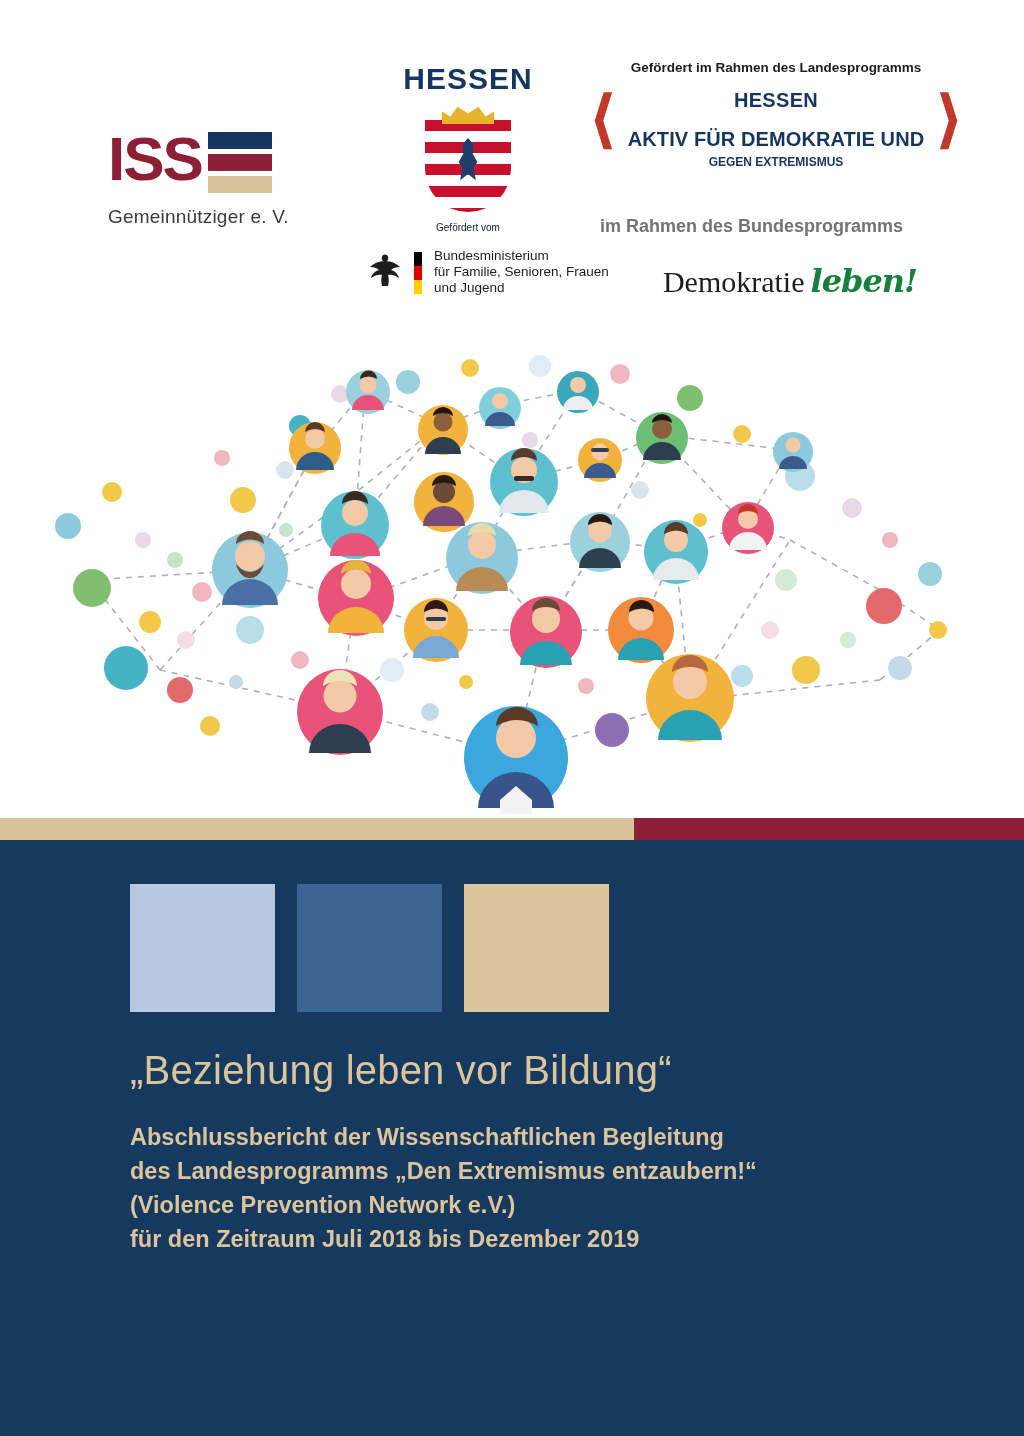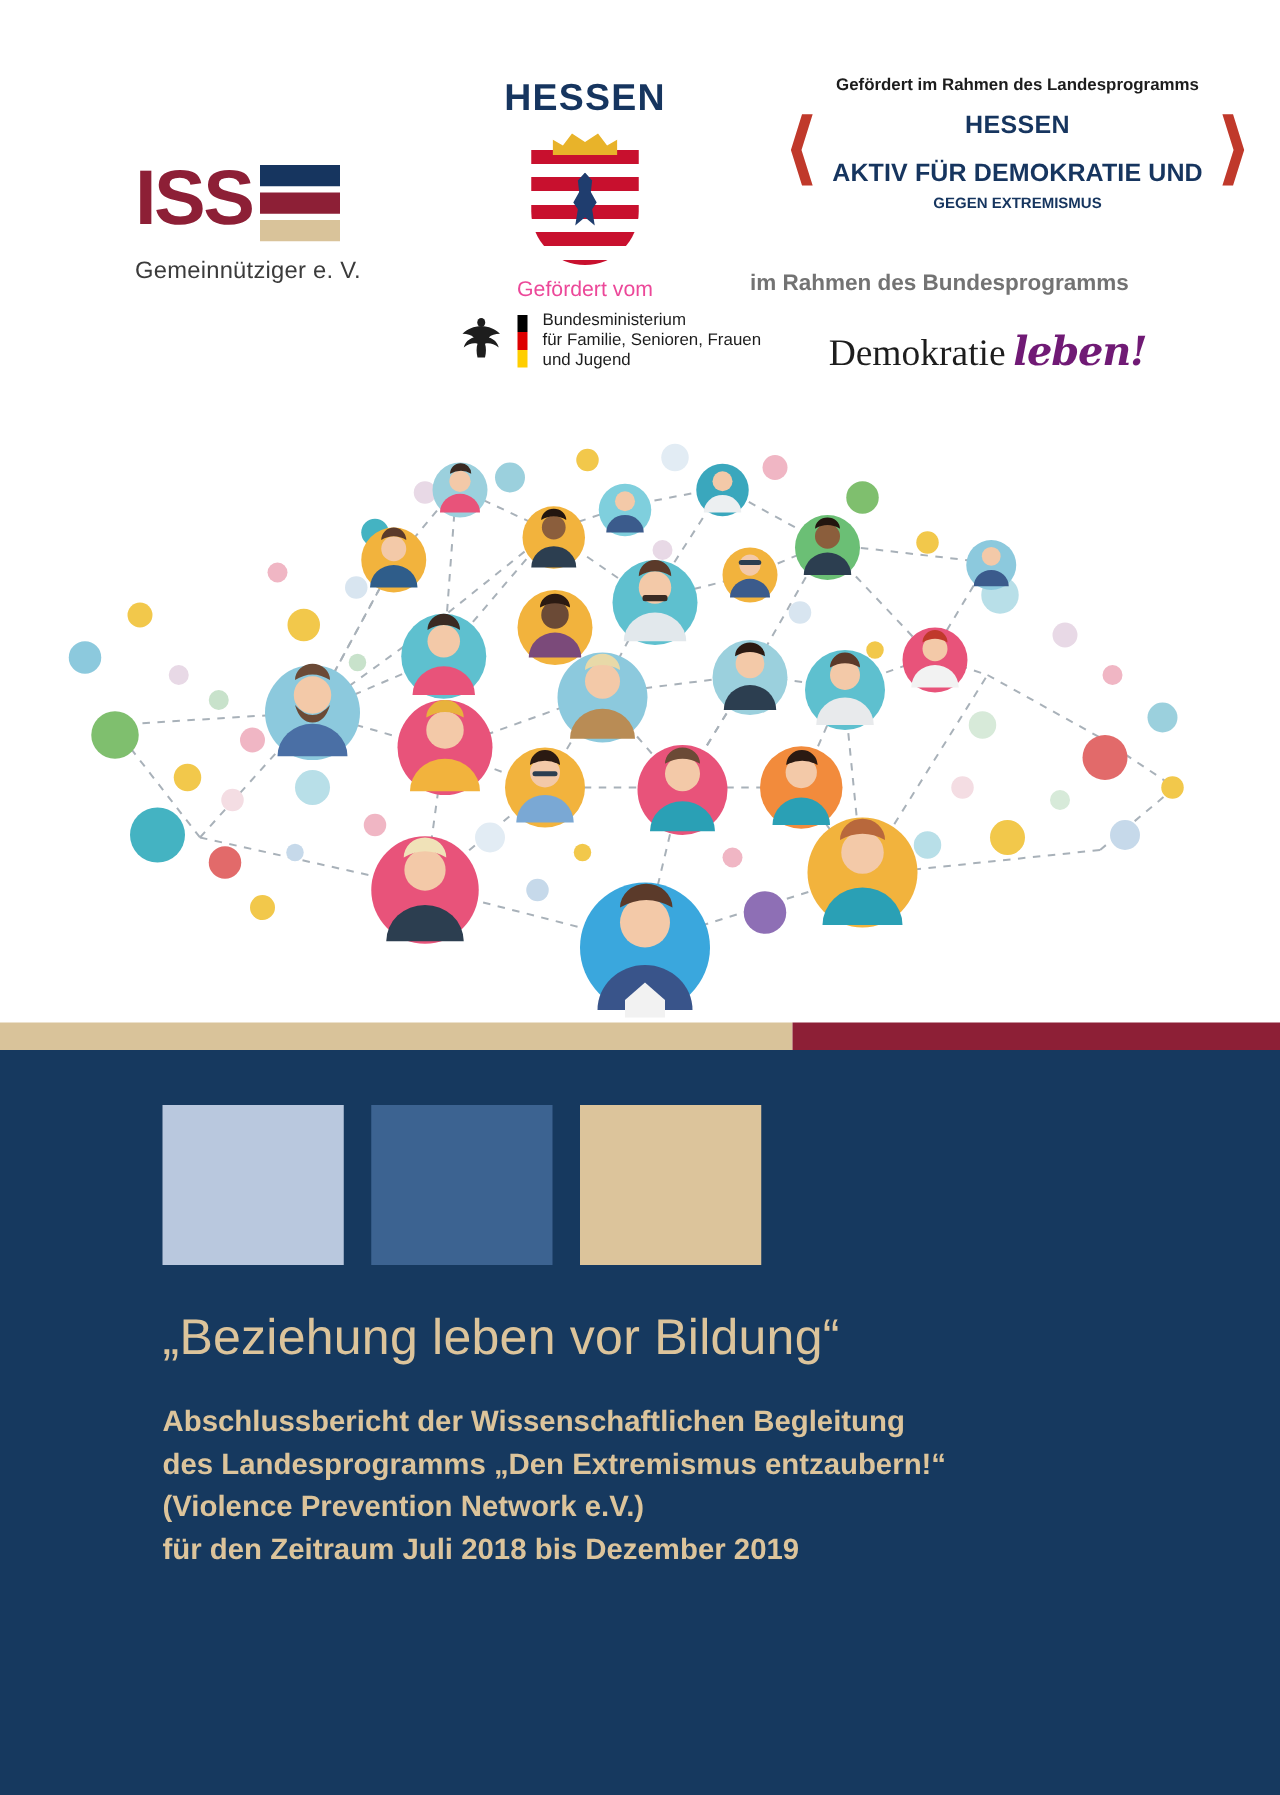--- a/index.html
+++ b/index.html
@@ -94,22 +94,22 @@
     clip-path: polygon(50% 0%, 72% 14%, 68% 34%, 86% 52%, 72% 64%, 80% 92%, 50% 78%, 20% 92%, 28% 64%, 14% 52%, 32% 34%, 28% 14%);
   }
   .crest-crown {
     position: absolute;
     left: 17px; top: 0px;
     width: 52px; height: 20px;
     background: #e8b32a;
     clip-path: polygon(0% 100%, 0% 38%, 16% 62%, 30% 14%, 50% 48%, 70% 14%, 84% 62%, 100% 38%, 100% 100%);
   }
   .gefoerdert-vom {
-    font-size: 17px;
-    color: #ec4899;
+    font-size: 10px;
+    color: #0f172a;
     margin-top: 10px;
     font-weight: normal;
   }
 
   
   .bmfsfj {
     position: absolute;
     left: 368px;
     top: 248px;
     display: flex;
@@ -127,21 +127,21 @@
   }
   .bmfsfj-text {
     font-size: 13.5px;
     line-height: 16px;
     color: #1d1d1d;
   }
 
   
   .hessen-aktiv {
     position: absolute;
-    left: 624px;
+    left: 586px;
     top: 60px;
     width: 380px;
     text-align: center;
   }
   .gefoerdert-landes {
     font-size: 13.5px;
     font-weight: bold;
     color: #1d1d1d;
     margin-bottom: 10px;
   }
@@ -184,21 +184,21 @@
   .dem-word {
     font-family: "Liberation Serif", serif;
     font-size: 30px;
     color: #1d1d1d;
   }
   .dem-leben {
     font-family: "DejaVu Serif", serif;
     font-style: italic;
     font-weight: bold;
     font-size: 32px;
-    color: #701a75;
+    color: #15803d;
     margin-left: 6px;
     letter-spacing: -1px;
     margin-top: 32px;
   }
 
   
   .network {
     position: absolute;
     top: 330px; left: 0;
     width: 1024px;

